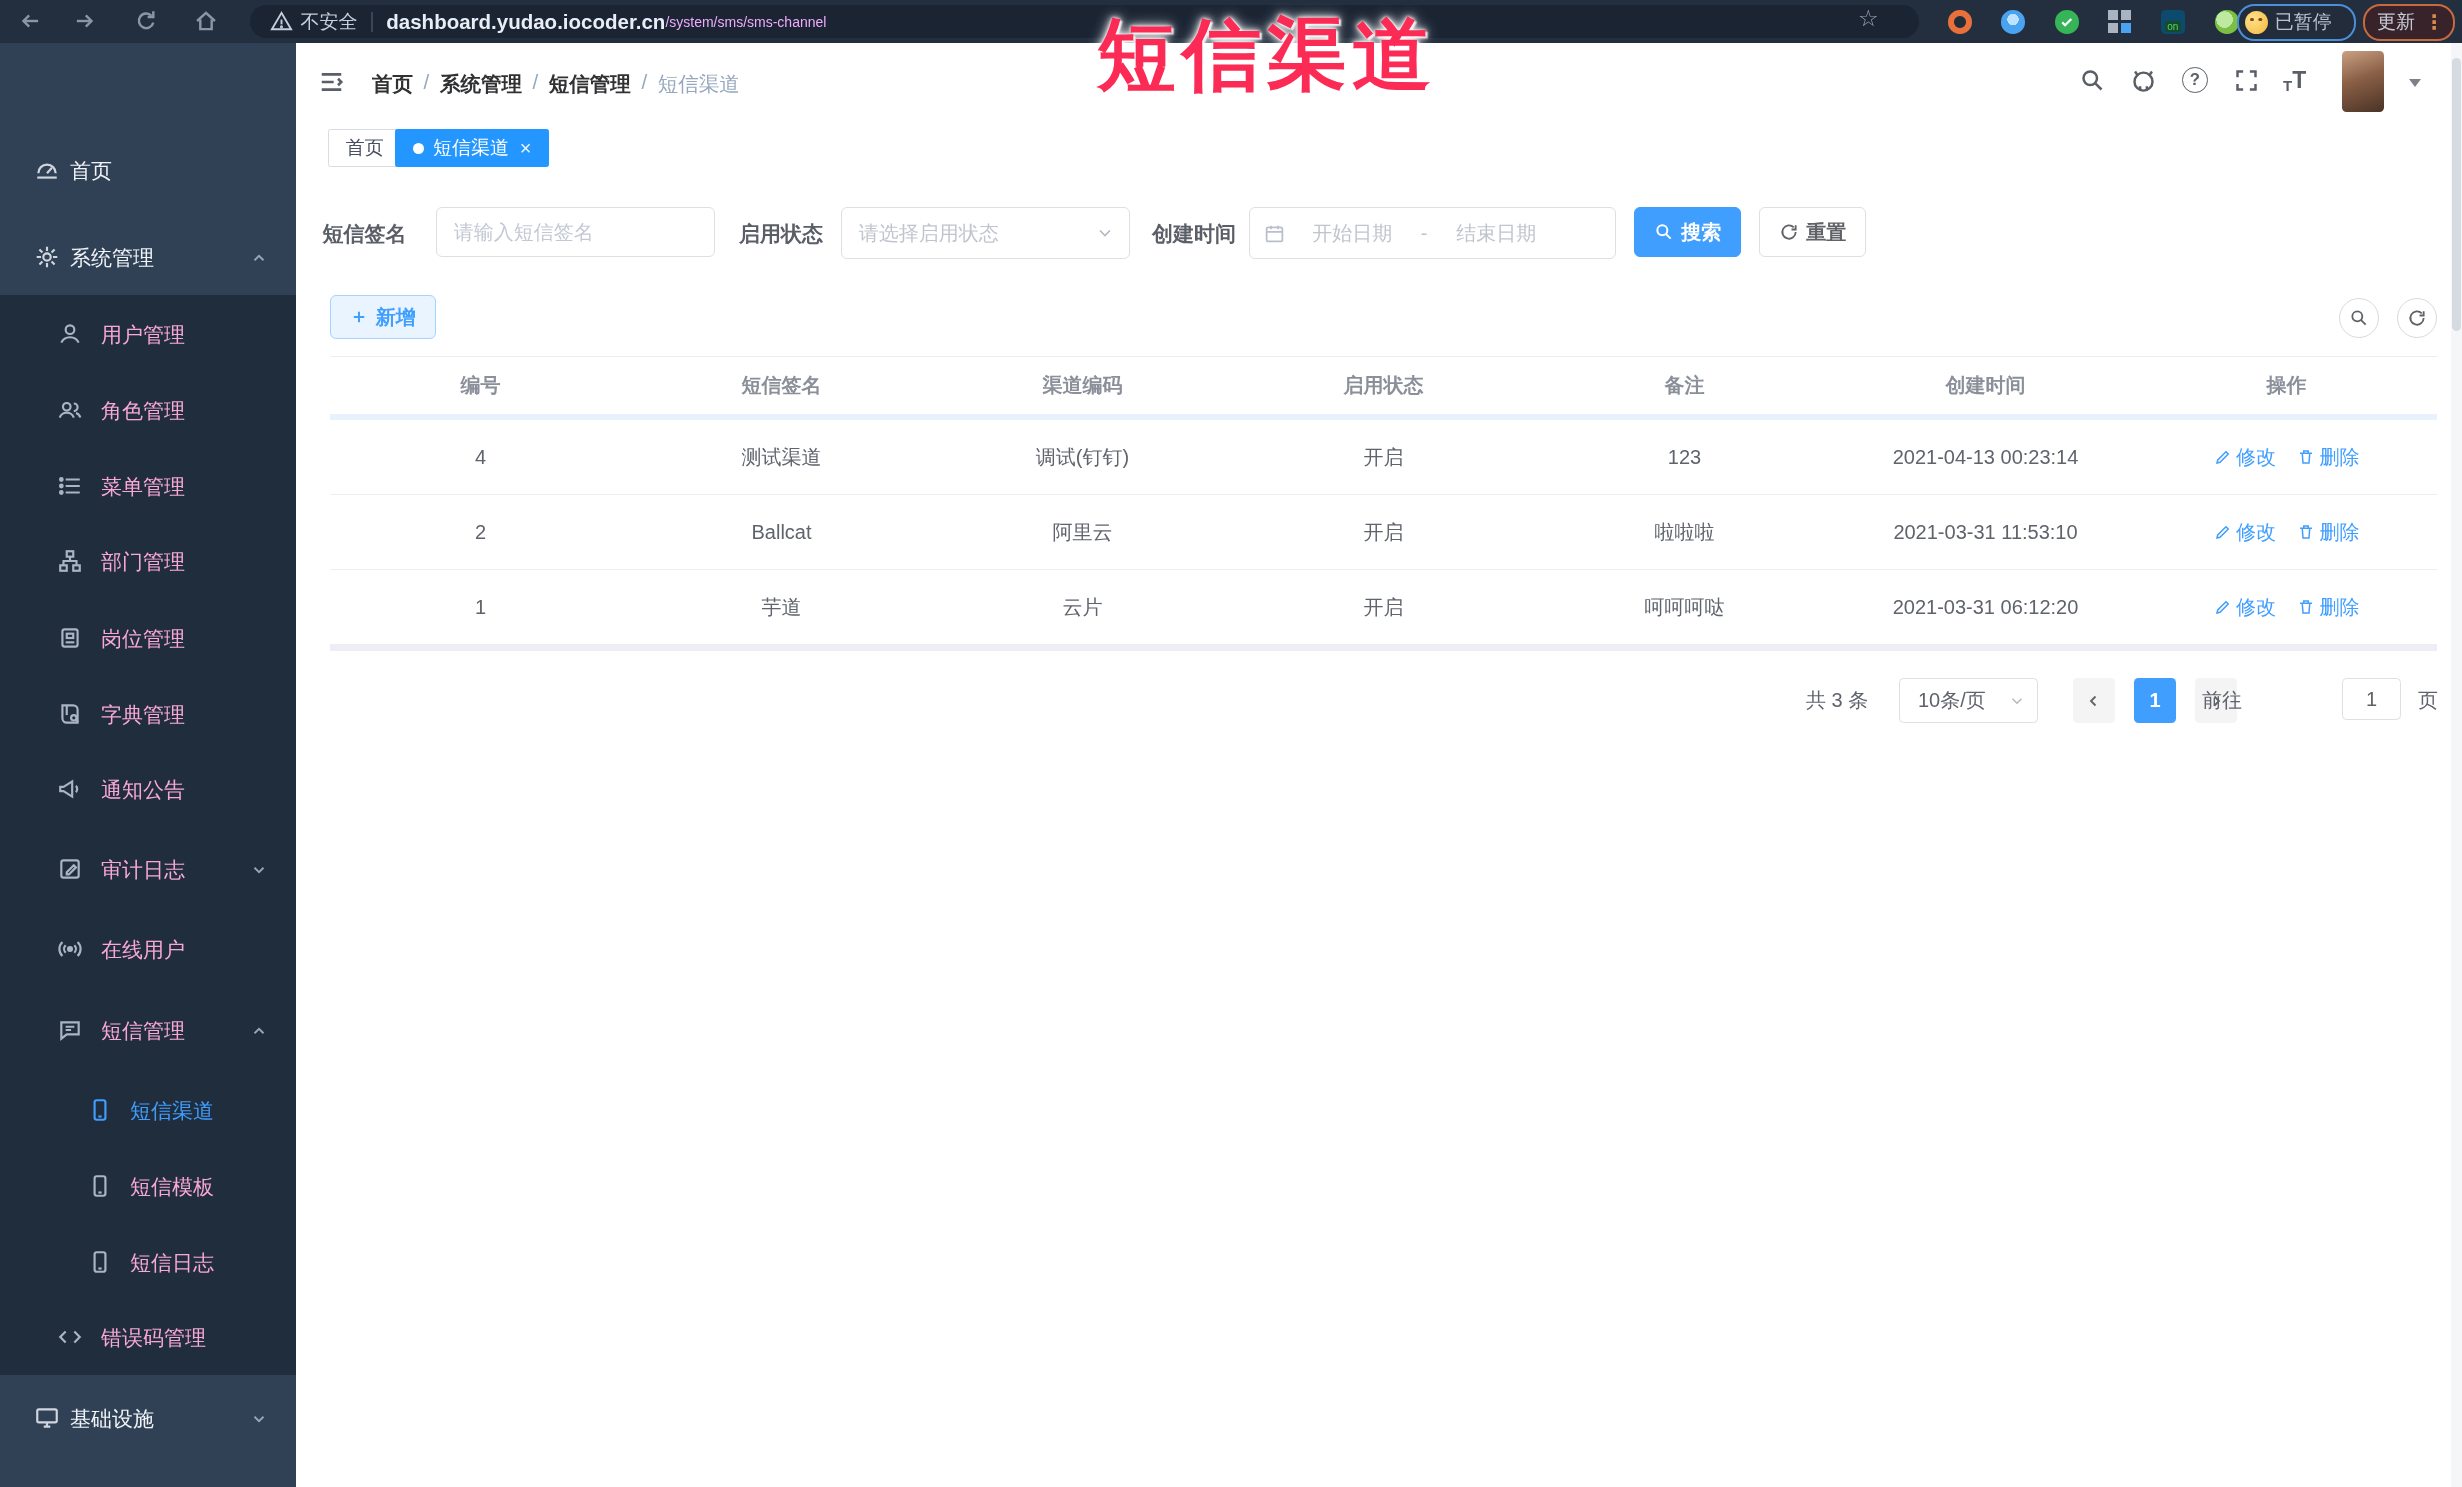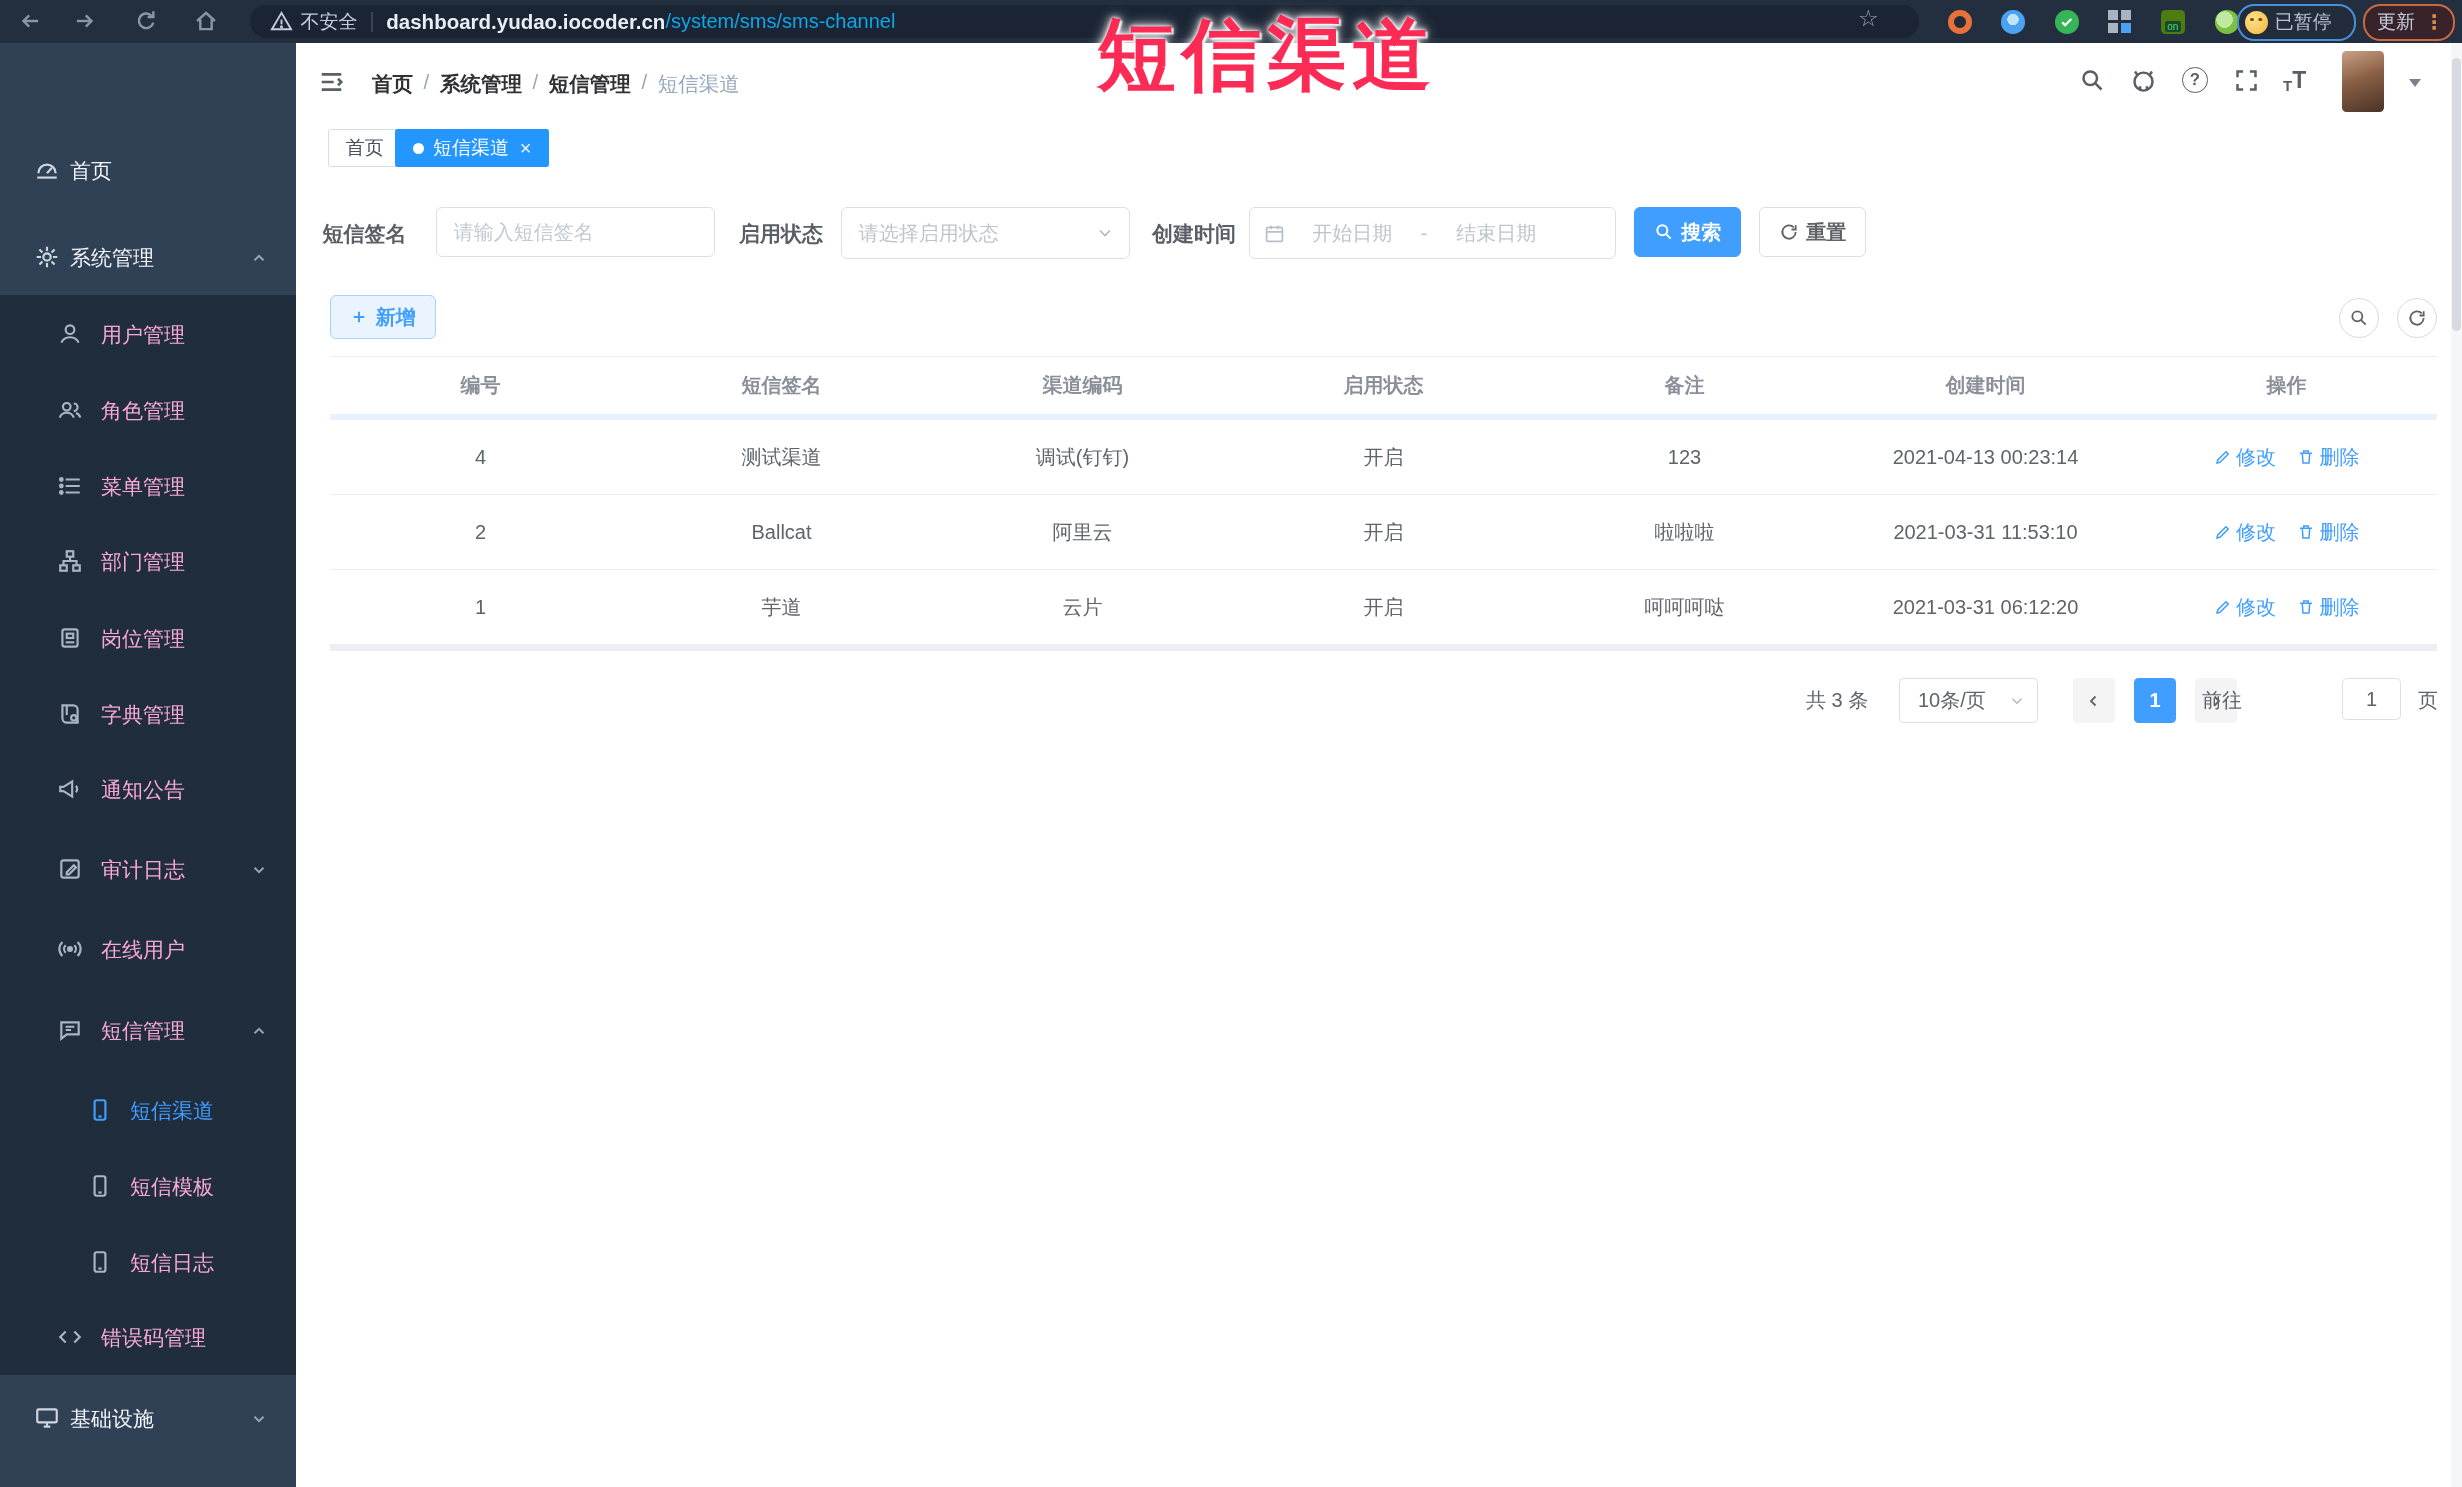--- a/index.html
+++ b/index.html
@@ -9,21 +9,21 @@
 
   
   #browser-bar{position:absolute;left:0;top:0;width:2462px;height:43px;background:#232e3e;}
   .nav-ic{position:absolute;top:8.3px;width:26px;height:26px;color:#8b95a6;}
   #url-pill{position:absolute;left:250px;top:5.3px;width:1669px;height:33px;border-radius:16.7px;
             background:#1a2433;display:flex;align-items:center;}
   #url-warn{margin-left:20px;color:#c6cedb;}
   #url-security{margin-left:7.6px;font-size:19px;color:#c6cedb;}
   #url-divider{width:1.5px;height:20px;background:#3a4657;margin:0 13.6px;}
   #url-host{font-size:20.5px;font-weight:bold;color:#e9eef6;}
-  #url-path{font-size:20px;color:#0ea5e9;}
+  #url-path{font-size:14px;color:#f0abfc;}
   #star-icon{position:absolute;left:1858px;top:4.5px;font-size:23px;color:#9aa4b4;}
   .ext{position:absolute;top:10px;width:23.5px;height:23.5px;border-radius:5.3px;}
   #paused-pill{position:absolute;left:2237px;top:3.8px;width:115px;height:33px;border-radius:17.4px;
                border:2.3px solid #4a8fd9;background:#222c3b;display:flex;align-items:center;}
   .emoji-face{width:23px;height:23px;border-radius:50%;background:radial-gradient(circle at 35% 35%,#ffe08a,#f3b93c);
               margin-left:6px;position:relative;}
   .emoji-face:before{content:"";position:absolute;left:5.3px;top:6.8px;width:3.8px;height:3.8px;border-radius:50%;background:#7a4c12;
                      box-shadow:8.3px 0 0 #7a4c12;}
   #paused-label{font-size:19px;color:#b9c2d0;margin-left:6.8px;}
   #update-pill{position:absolute;left:2363px;top:3.8px;width:88px;height:33px;border-radius:17.4px;
@@ -185,21 +185,21 @@
     <div class="ext" style="left:1948px;border:6px solid #e8703a;border-radius:50%;box-sizing:border-box;background:#222c3b"></div>
     <div class="ext" style="left:2001px;border-radius:50%;background:radial-gradient(circle at 50% 40%,#bfe3ff 0 30%,#4aa3f0 31% 100%)"></div>
     <div class="ext" style="left:2055px;border-radius:50%;background:#35b558;display:flex;align-items:center;justify-content:center">
         <svg width="13.6" height="13.6" viewBox="0 0 24 24" fill="none" stroke="#fff" stroke-width="4">
           <path d="M4 13l5 5L20 7"></path>
         </svg>
       </div>
     <div class="ext" style="left:2108px;background:transparent;box-shadow:0 0 0 0;border-radius:0;width:23px;height:23px">
       <div style="width:10px;height:10px;background:#aab3c0;box-shadow:13px 0 0 #aab3c0,0 13px 0 #aab3c0,13px 13px 0 #4aa3f0"></div>
     </div>
-    <div class="ext" style="left:2161px;background:#4d7c0f;border-radius:4.5px;display:flex;align-items:flex-end;justify-content:center">
+    <div class="ext" style="left:2161px;background:#0c4a6e;border-radius:4.5px;display:flex;align-items:flex-end;justify-content:center">
         <span style="font-size:10px;color:#4cd964;background:#174a2c;border-radius:2.3px;padding:0 2.3px;margin-bottom:1.5px">on</span>
       </div>
     <div class="ext" style="left:2215px;border-radius:50%;background:radial-gradient(circle at 40% 40%,#bfe8a0 0 40%,#7bc043 41% 100%)"></div>
     <div class="ext" style="left:2265px;border-radius:6px;background:#d9dfe8"></div>
 
     <div id="paused-pill">
       <span class="emoji-face"></span>
       <span id="paused-label">已暂停</span>
     </div>
 

